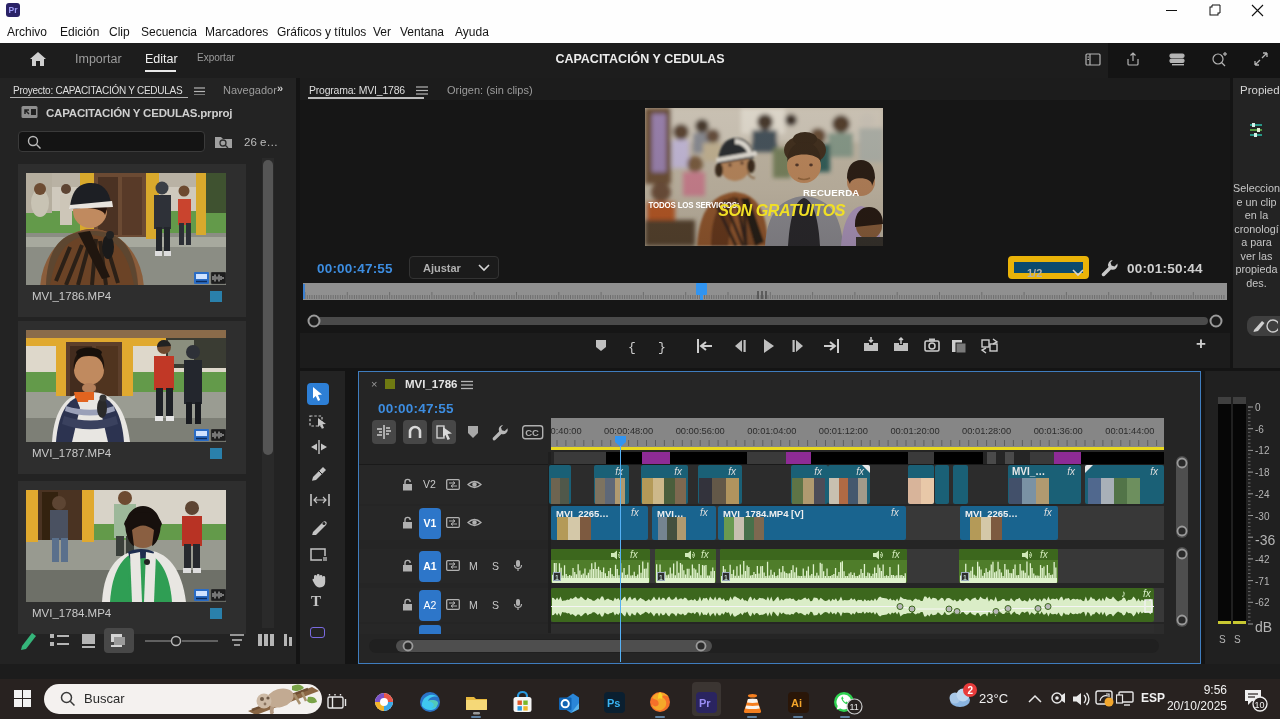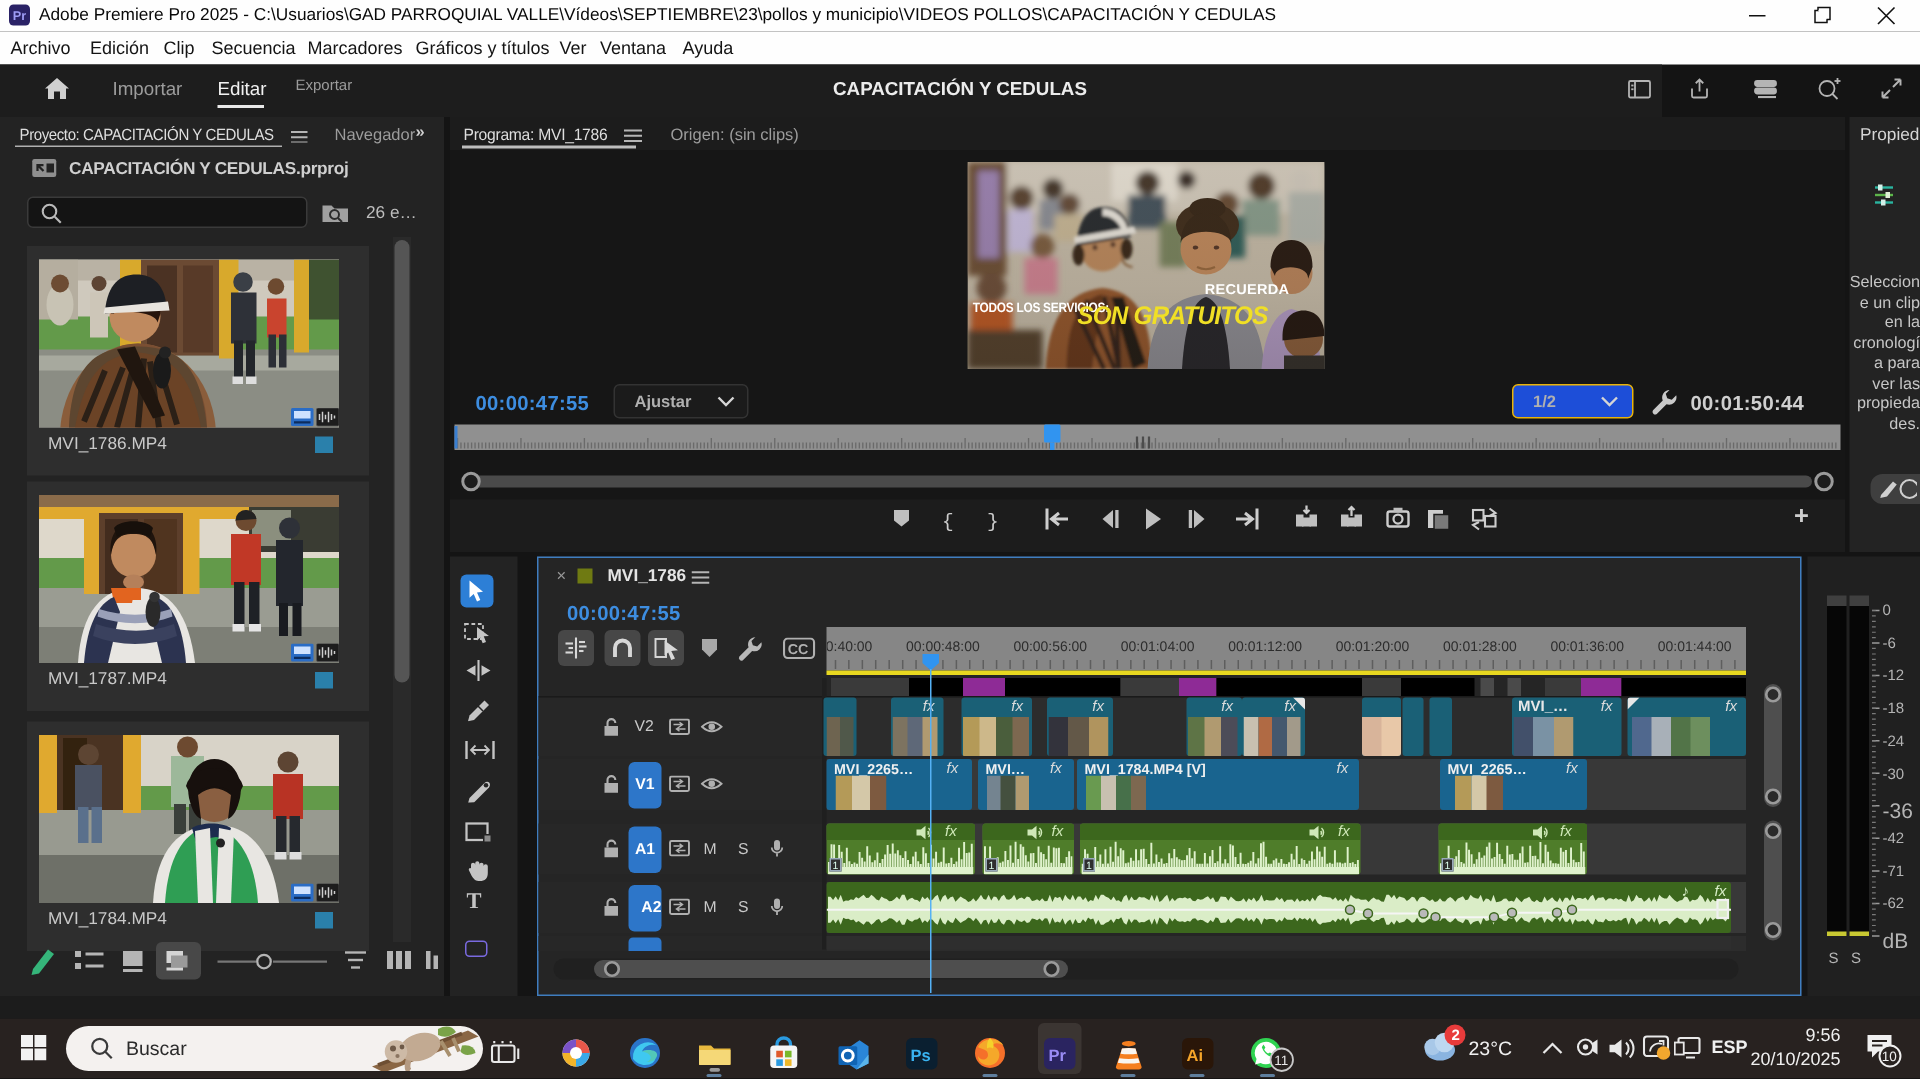--- a/index.html
+++ b/index.html
@@ -4,21 +4,20 @@
 *{margin:0;padding:0;box-sizing:border-box}
 body{width:1280px;height:719px;overflow:hidden;font-family:"Liberation Sans",sans-serif;background:#0f0f0f}
 .ab{position:absolute}
 #scr{position:relative;width:1280px;height:719px;background:#141414}
 .gtx{color:#9c9c9c}
 </style></head><body>
 <div id="scr">
 
 <div class="ab" style="left:0;top:0;width:1280px;height:21px;background:#fefefe">
  <div class="ab" style="left:6px;top:3px;width:14px;height:14px;background:#2a2266;border-radius:3px;color:#9e9cf5;font-size:8.5px;font-weight:bold;text-align:center;line-height:14px">Pr</div>
- <div class="ab" style="left:26px;top:4px;font-size:11.5px;color:#090909;white-space:nowrap">Adobe Premiere Pro 2025 - C:\Usuarios\GAD PARROQUIAL VALLE\Vídeos\SEPTIEMBRE\23\pollos y municipio\VIDEOS POLLOS\CAPACITACIÓN Y CEDULAS</div>
  <svg class="ab" style="left:1158px;top:0" width="122" height="21">
   <line x1="8" y1="10.5" x2="19" y2="10.5" stroke="#111" stroke-width="1"></line>
   <rect x="52" y="7" width="8" height="8" fill="none" stroke="#111" stroke-width="1"></rect>
   <path d="M54,7 L54,5 L62,5 L62,13 L60,13" fill="#fff" stroke="#111" stroke-width="1"></path>
   <path d="M94,5 L105,16 M105,5 L94,16" stroke="#111" stroke-width="1.1"></path>
  </svg>
 </div>
 <div class="ab" style="left:0;top:21px;width:1280px;height:22px;background:#fefefe;font-size:12px;color:#141414">
  <span class="ab" style="left:7px;top:4px">Archivo</span>
  <span class="ab" style="left:60px;top:4px">Edición</span>
@@ -406,21 +405,21 @@
 <text x="4" y="100" font-family="Liberation Sans" font-size="9" font-weight="bold" fill="#fff" transform="scale(0.88,1)" letter-spacing="-0.2">TODOS LOS SERVICIOS:</text>
 <text x="77" y="108" font-family="Liberation Sans" font-size="17" font-weight="bold" font-style="italic" fill="#f0df25" transform="scale(0.95,1)" letter-spacing="-0.5">SON GRATUITOS</text>
 </svg>
  <div class="ab" style="left:17px;top:183px;font-size:13.5px;font-weight:bold;color:#3d8de0;letter-spacing:0.2px">00:00:47:55</div>
  <div class="ab" style="left:109px;top:178px;width:90px;height:23px;background:#1b1b1b;border:1px solid #333;border-radius:4px">
    <span class="ab" style="left:13px;top:5px;font-size:11px;font-weight:bold;color:#b0b0b0">Ajustar</span>
    <svg class="ab" style="left:68px;top:7px" width="12" height="8">
           <path d="M1,1 L6,6 L11,1" stroke="#d5d5d5" stroke-width="1.6" fill="none"></path>
         </svg>
  </div>
- <div class="ab" style="left:708px;top:178px;width:81px;height:23px;background:#1d4ed8;border:1px solid #eab308;border-radius:4px">
+ <div class="ab" style="left:708px;top:178px;width:81px;height:23px;background:#0c4a6e;border:6px solid #eab308;border-radius:4px">
    <span class="ab" style="left:13px;top:5px;font-size:11px;font-weight:bold;color:#b0b0b0">1/2</span>
    <svg class="ab" style="left:58px;top:7px" width="12" height="8">
           <path d="M1,1 L6,6 L11,1" stroke="#d5d5d5" stroke-width="1.6" fill="none"></path>
         </svg>
  </div>
  <svg class="ab" style="left:800px;top:180px" width="20" height="20" viewBox="0 0 20 20">
         <path d="M13,2 a5,5 0 0 0 -4.5,7 L2,15.5 a1.8,1.8 0 0 0 2.5,2.5 L11,11.5 a5,5 0 0 0 6.5,-6 l-3,3 l-3,-1 l-1,-3 l3,-3 z" fill="#c9c9c9"></path>
       </svg>
  <div class="ab" style="left:827px;top:183px;font-size:13.5px;font-weight:bold;color:#cfcfcf;letter-spacing:0.2px">00:01:50:44</div>
 
@@ -893,21 +892,21 @@
  <svg class="ab" style="left:15px;top:44px" width="16" height="16" viewBox="0 0 16 16">
   <g stroke-width="1.6">
           <line x1="2" y1="3" x2="14" y2="3" stroke="#2ab5a0"></line>
           <line x1="2" y1="8" x2="14" y2="8" stroke="#5db54a"></line>
           <line x1="2" y1="13" x2="14" y2="13" stroke="#2ab5a0"></line>
         </g>
   <rect x="4" y="1" width="3" height="4" fill="#d5f0e8"></rect>
         <rect x="9" y="6" width="3" height="4" fill="#dff0d5"></rect>
         <rect x="6" y="11" width="3" height="4" fill="#d5f0e8"></rect>
  </svg>
- <div class="ab" style="left:0;top:104px;width:47px;text-align:right;font-size:10.8px;line-height:13.5px;color:#c6c6c6">Seleccion<br>e un clip<br>en la<br>cronologí<br>a para<br>ver las<br>propieda<br>des.</div>
+ <div class="ab" style="left:0;top:104px;width:47px;text-align:center;font-size:10.8px;line-height:13.5px;color:#c6c6c6">Seleccion<br>e un clip<br>en la<br>cronologí<br>a para<br>ver las<br>propieda<br>des.</div>
  <div class="ab" style="left:14px;top:238px;width:33px;height:20px;background:#3f3f3f;border-radius:8px 0 0 8px">
   <svg class="ab" style="left:5px;top:3px" width="26" height="14">
           <path d="M2,11 L10,2 l2.5,2 L6,12 l-4.5,1 z" fill="#cfcfcf"></path>
           <circle cx="21" cy="7" r="6" fill="none" stroke="#cfcfcf" stroke-width="1.4"></circle>
         </svg>
  </div>
 </div>
 
 <div class="ab" style="left:300px;top:371px;width:45px;height:293px;background:#232323">
  <div class="ab" style="left:7px;top:12px;width:22px;height:22px;background:#2d7fd6;border-radius:4px">
@@ -1150,21 +1149,21 @@
       <div class="ab" style="left:110px;top:188px;font-size:10.5px;color:#c9c9c9">M</div>
       <div class="ab" style="left:133px;top:188px;font-size:10.5px;color:#c9c9c9">S</div>
       <svg class="ab" style="left:154px;top:187px" width="10" height="13">
         <rect x="3" y="1" width="4" height="7" rx="2" fill="#b0b0b0"></rect>
         <path d="M1.5,6 a3.5,3.5 0 0 0 7,0 M5,9.5 v2.5" stroke="#b0b0b0" stroke-width="1.2" fill="none"></path>
       </svg>
       <svg class="ab" style="left:43px;top:226px" width="11" height="13">
         <rect x="1" y="6" width="9" height="6.5" fill="#b0b0b0"></rect>
         <path d="M3,6 V4 a2.6,2.6 0 0 1 5.2,0" fill="none" stroke="#b0b0b0" stroke-width="1.4"></path>
       </svg>
-      <div class="ab" style="left:60px;top:218px;width:22px;height:31px;background:#2d76c9;border-radius:4px;color:#fff;font-size:10.5px;font-weight:bold;text-align:right;line-height:31px">A2</div>
+      <div class="ab" style="left:60px;top:218px;width:22px;height:31px;background:#2d76c9;border-radius:4px;color:#fff;font-size:10.5px;font-weight:normal;text-align:center;line-height:31px">A2</div>
       <svg class="ab" style="left:87px;top:227px" width="14" height="11">
         <rect x="0.7" y="0.7" width="12.6" height="9.6" rx="1" fill="none" stroke="#b0b0b0" stroke-width="1.3"></rect>
         <path d="M3,4 h6 M7,2.5 l2,1.5 l-2,1.5 M11,7 h-6 M7,5.5 l-2,1.5 l2,1.5" stroke="#b0b0b0" stroke-width="1" fill="none"></path>
       </svg>
       <div class="ab" style="left:110px;top:227px;font-size:10.5px;color:#c9c9c9">M</div>
       <div class="ab" style="left:133px;top:227px;font-size:10.5px;color:#c9c9c9">S</div>
       <svg class="ab" style="left:154px;top:226px" width="10" height="13">
         <rect x="3" y="1" width="4" height="7" rx="2" fill="#b0b0b0"></rect>
         <path d="M1.5,6 a3.5,3.5 0 0 0 7,0 M5,9.5 v2.5" stroke="#b0b0b0" stroke-width="1.2" fill="none"></path>
       </svg>

